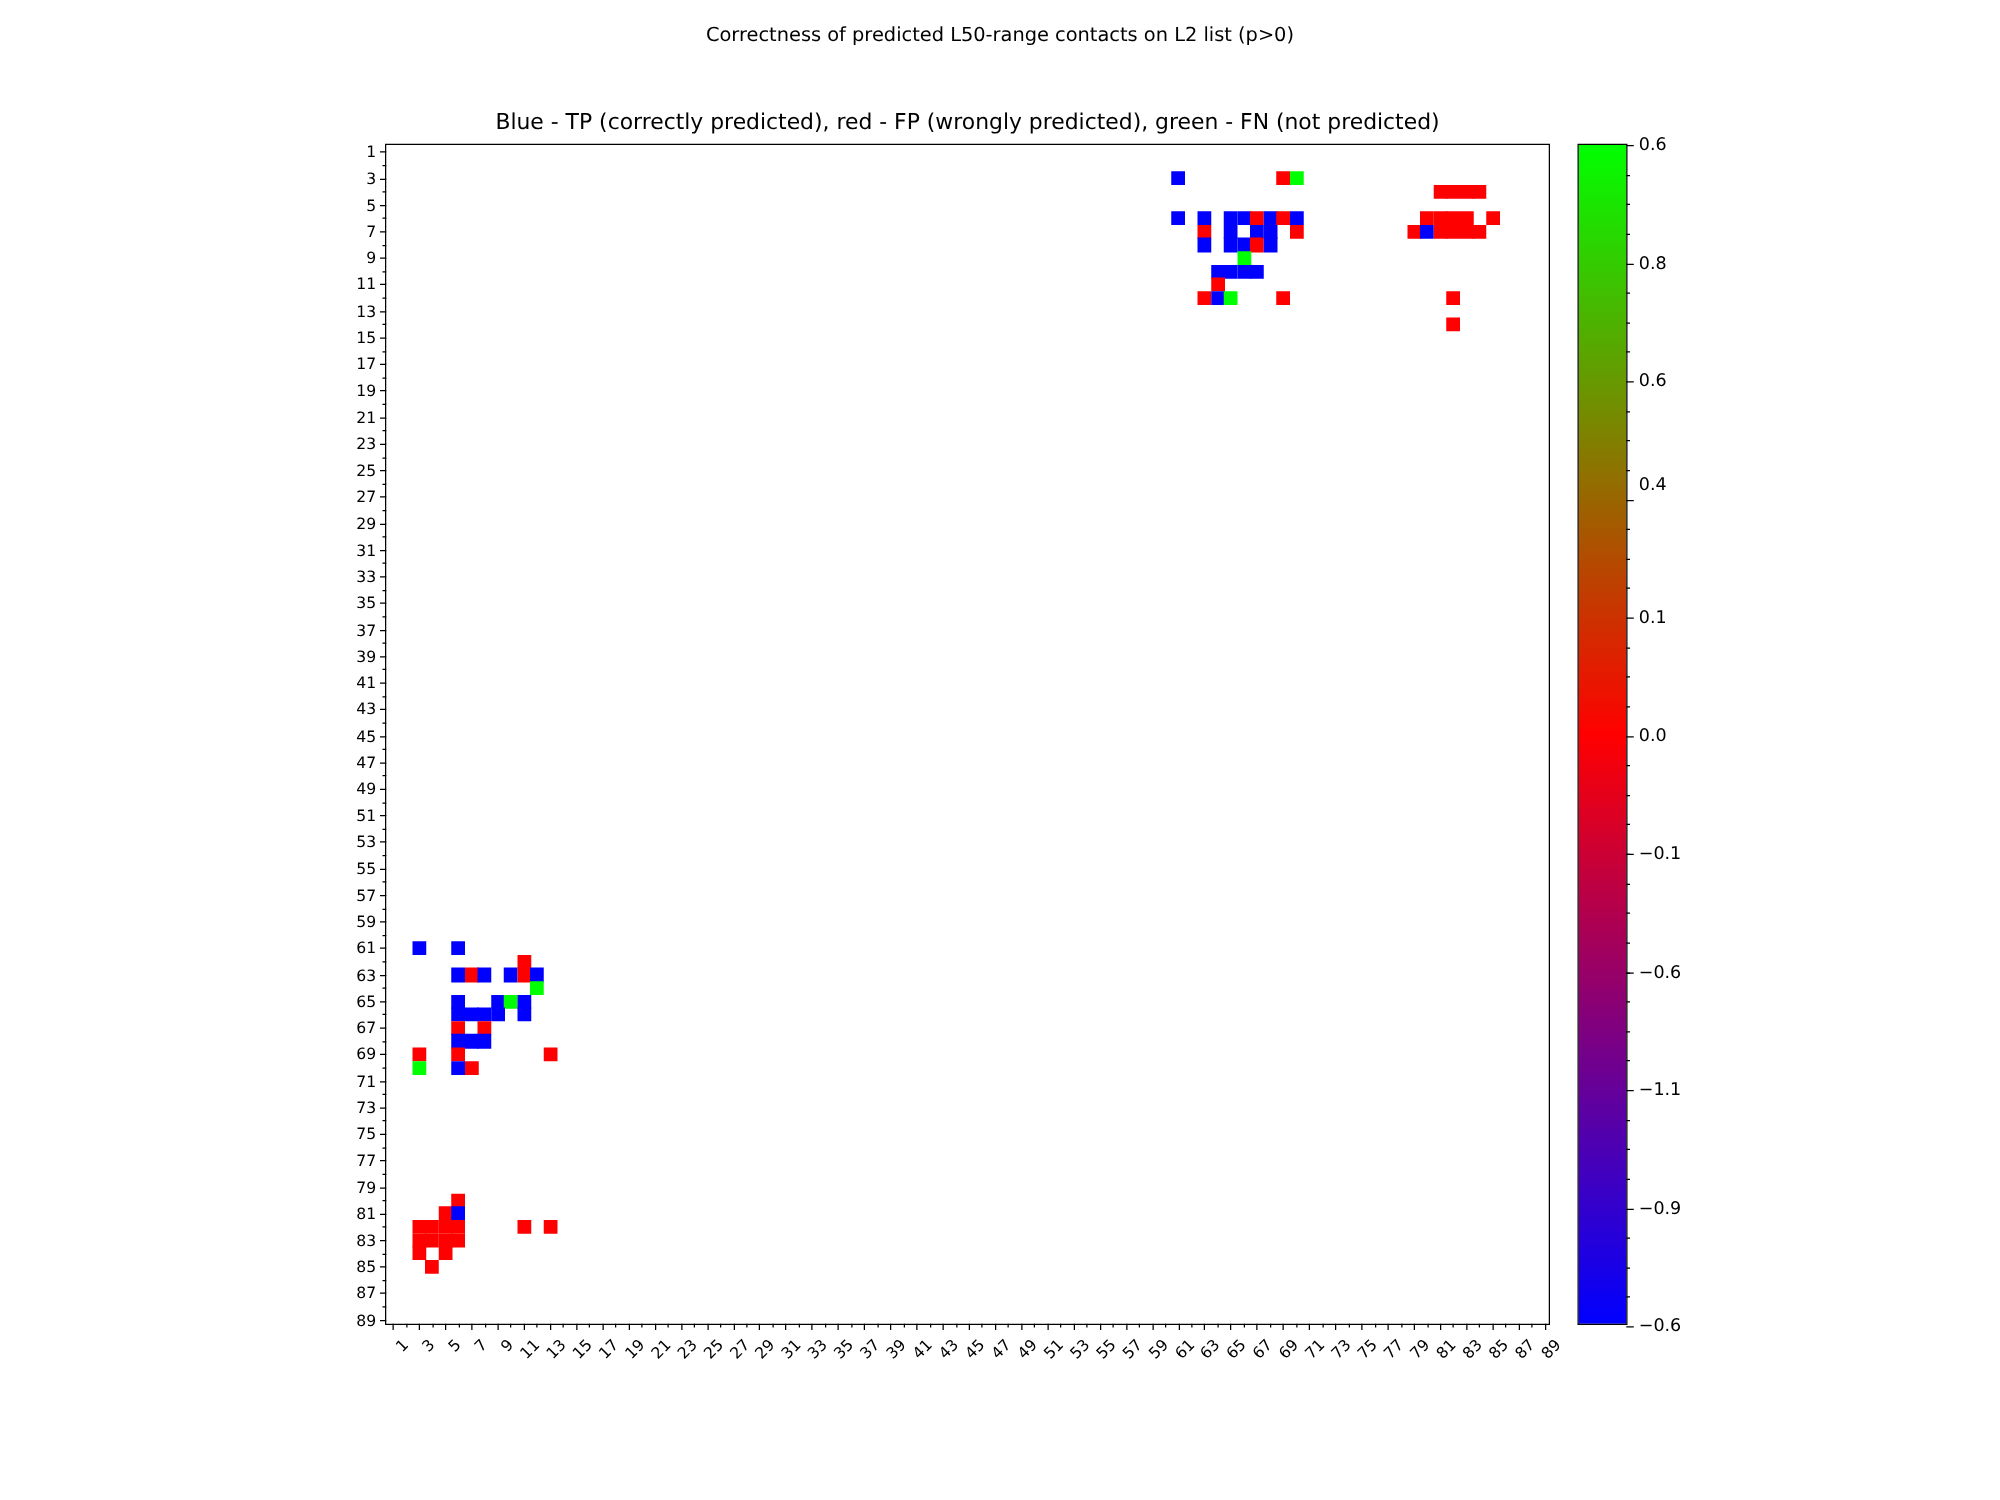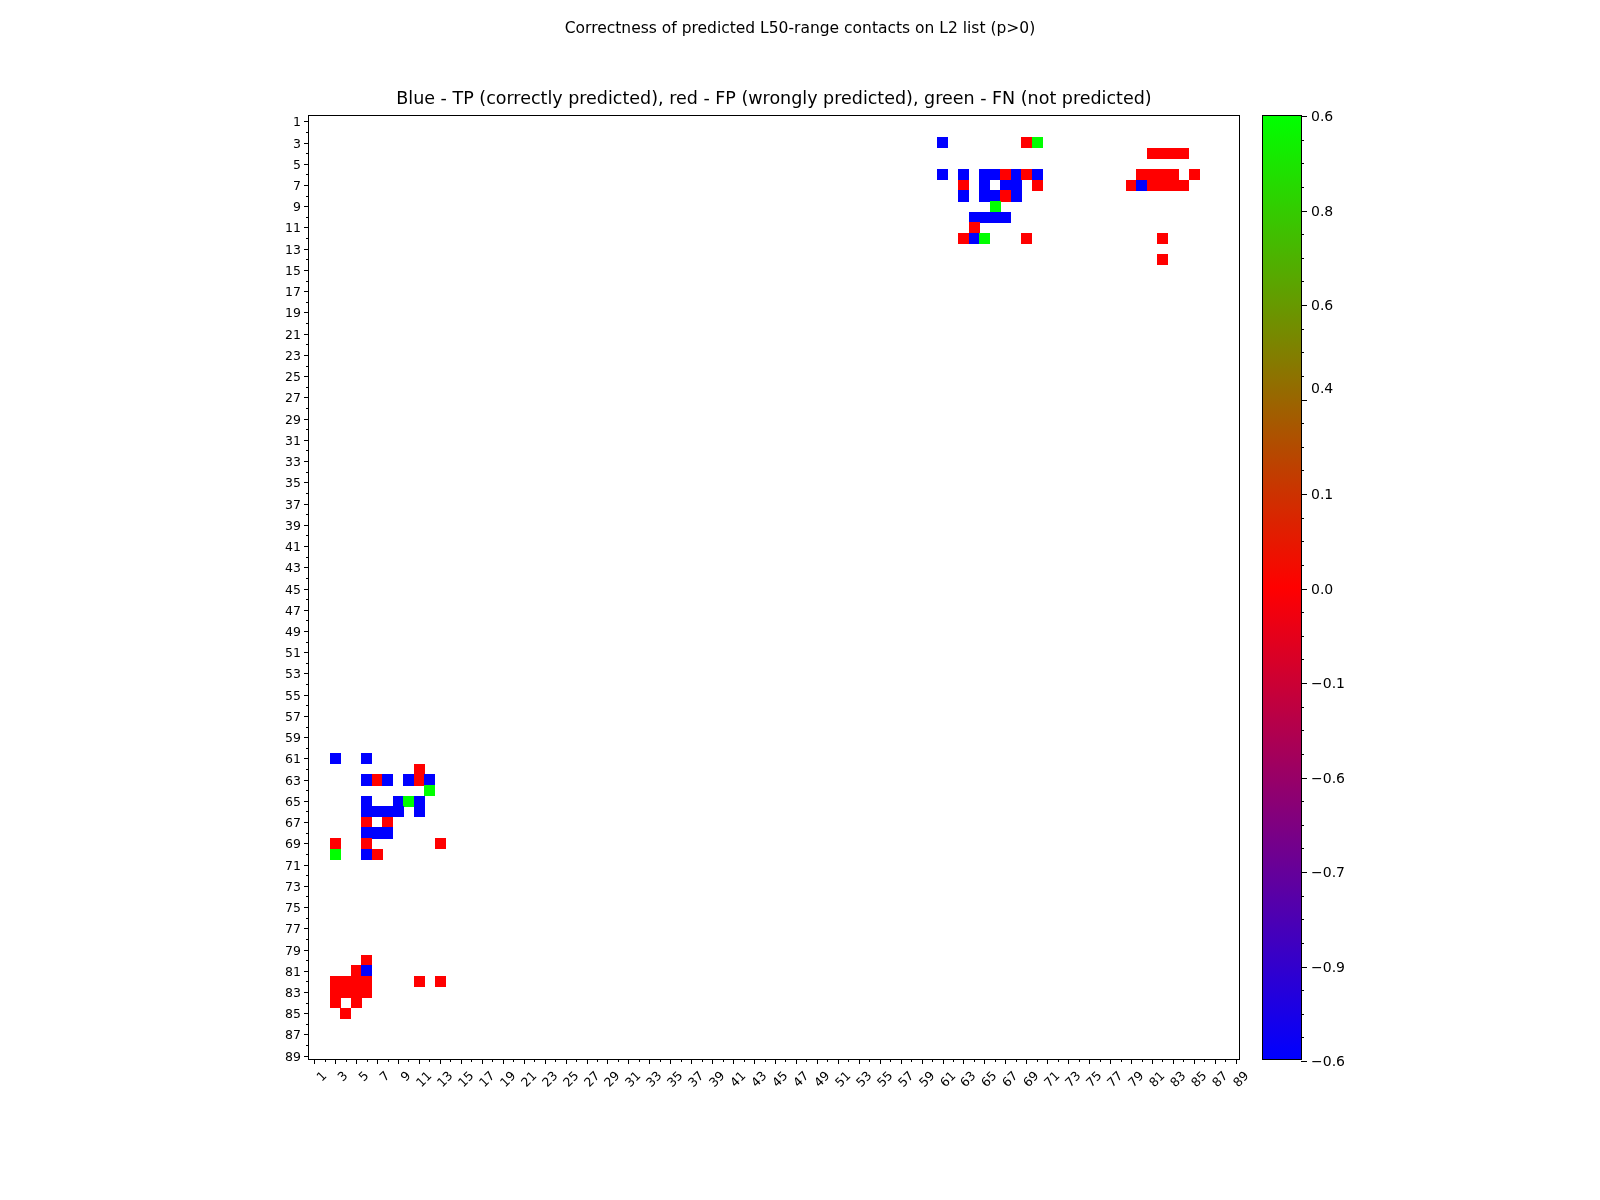--- a/index.html
+++ b/index.html
@@ -477,21 +477,21 @@
     </div>
 </div>
 
 <div id="colorbar-axes">
   <div id="cbtick-layer">
       <div class="cbtick" style="top: 945px;"></div>
       <div class="cblabel" style="top: 945px;">−0.6</div>
       <div class="cbtick" style="top: 850.5px;"></div>
       <div class="cblabel" style="top: 850.5px;">−0.9</div>
       <div class="cbtick" style="top: 756px;"></div>
-      <div class="cblabel" style="top: 756px;">−0.7</div>
+      <div class="cblabel" style="top: 756px;">−1.1</div>
       <div class="cbtick" style="top: 661.5px;"></div>
       <div class="cblabel" style="top: 661.5px;">−0.6</div>
       <div class="cbtick" style="top: 567px;"></div>
       <div class="cblabel" style="top: 567px;">−0.1</div>
       <div class="cbtick" style="top: 472.5px;"></div>
       <div class="cblabel" style="top: 472.5px; text-align: right;">0.0</div>
       <div class="cbtick" style="top: 378px;"></div>
       <div class="cblabel" style="top: 378px;">0.1</div>
       <div class="cbtick" style="top: 283.5px;"></div>
       <div class="cblabel" style="top: 272px;">0.4</div>

